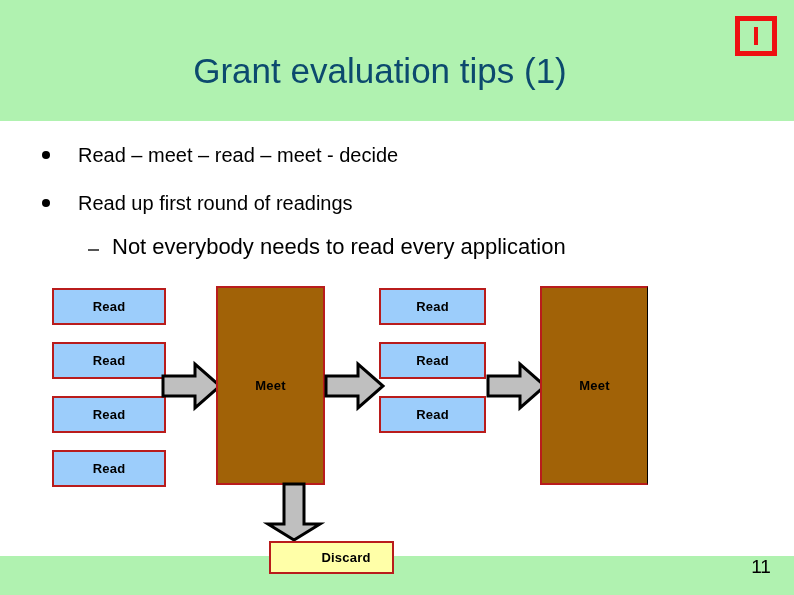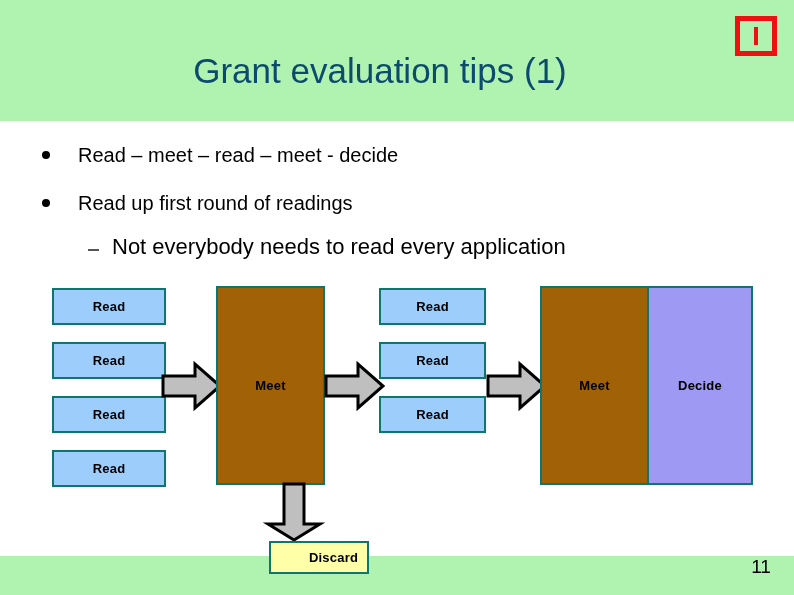--- a/index.html
+++ b/index.html
@@ -104,21 +104,21 @@
   
   .diagram {
     position: absolute;
     left: 0;
     top: 0;
     width: 794px;
     height: 595px;
   }
   .box {
     position: absolute;
-    border: 2px solid #0f766e;
+    border: 2px solid #b91c1c;
     box-sizing: border-box;
     display: flex;
     align-items: center;
     justify-content: center;
     font-size: 13px;
     font-weight: bold;
     color: #000000;
     letter-spacing: 0.2px;
   }
   .box-read   { background: #9ccdfb; }
@@ -135,21 +135,21 @@
   #read-5 { left: 379px; top: 288px; width: 107px; height: 37px; }
   #read-6 { left: 379px; top: 342px; width: 107px; height: 37px; }
   #read-7 { left: 379px; top: 396px; width: 107px; height: 37px; }
 
   
   #meet-1   { left: 216px; top: 286px; width: 109px; height: 199px; }
   #meet-2   { left: 540px; top: 286px; width: 108px; height: 199px; border-right: 1px solid #000; }
   #decide-1 { left: 647px; top: 286px; width: 106px; height: 199px; }
 
   
-  #discard-1 { left: 269px; top: 541px; width: 100px; height: 33px; padding-left: 29px; }
+  #discard-1 { left: 269px; top: 541px; width: 125px; height: 33px; padding-left: 29px; }
 
   
   .arrow-svg {
     position: absolute;
     overflow: visible;
   }
   #arrow-1 { left: 162px; top: 362px; }
   #arrow-2 { left: 325px; top: 362px; }
   #arrow-3 { left: 487px; top: 362px; }
   #arrow-down-1 { left: 266px; top: 484px; }
@@ -209,21 +209,20 @@
 
   <div class="box box-read" id="read-5">Read</div>
   <div class="box box-read" id="read-6">Read</div>
   <div class="box box-read" id="read-7">Read</div>
 
   <svg class="arrow-svg" id="arrow-3" width="60" height="48" viewBox="0 0 60 48">
     <polygon points="1,14 33,14 33,2 58,24 33,46 33,34 1,34" fill="#bfbfbf" stroke="#000000" stroke-width="3" stroke-linejoin="miter"></polygon>
   </svg>
 
   <div class="box box-meet" id="meet-2">Meet</div>
-  <div class="box box-decide" id="decide-1">Decide</div>
 
   <svg class="arrow-svg" id="arrow-down-1" width="56" height="58" viewBox="0 0 56 58">
     <polygon points="18,0 38,0 38,40 54,40 28,56 2,40 18,40" fill="#bfbfbf" stroke="#000000" stroke-width="3" stroke-linejoin="miter"></polygon>
   </svg>
 
   <div class="box box-discard" id="discard-1">Discard</div>
 
 </div>
 
 <div class="page-number">11</div>

